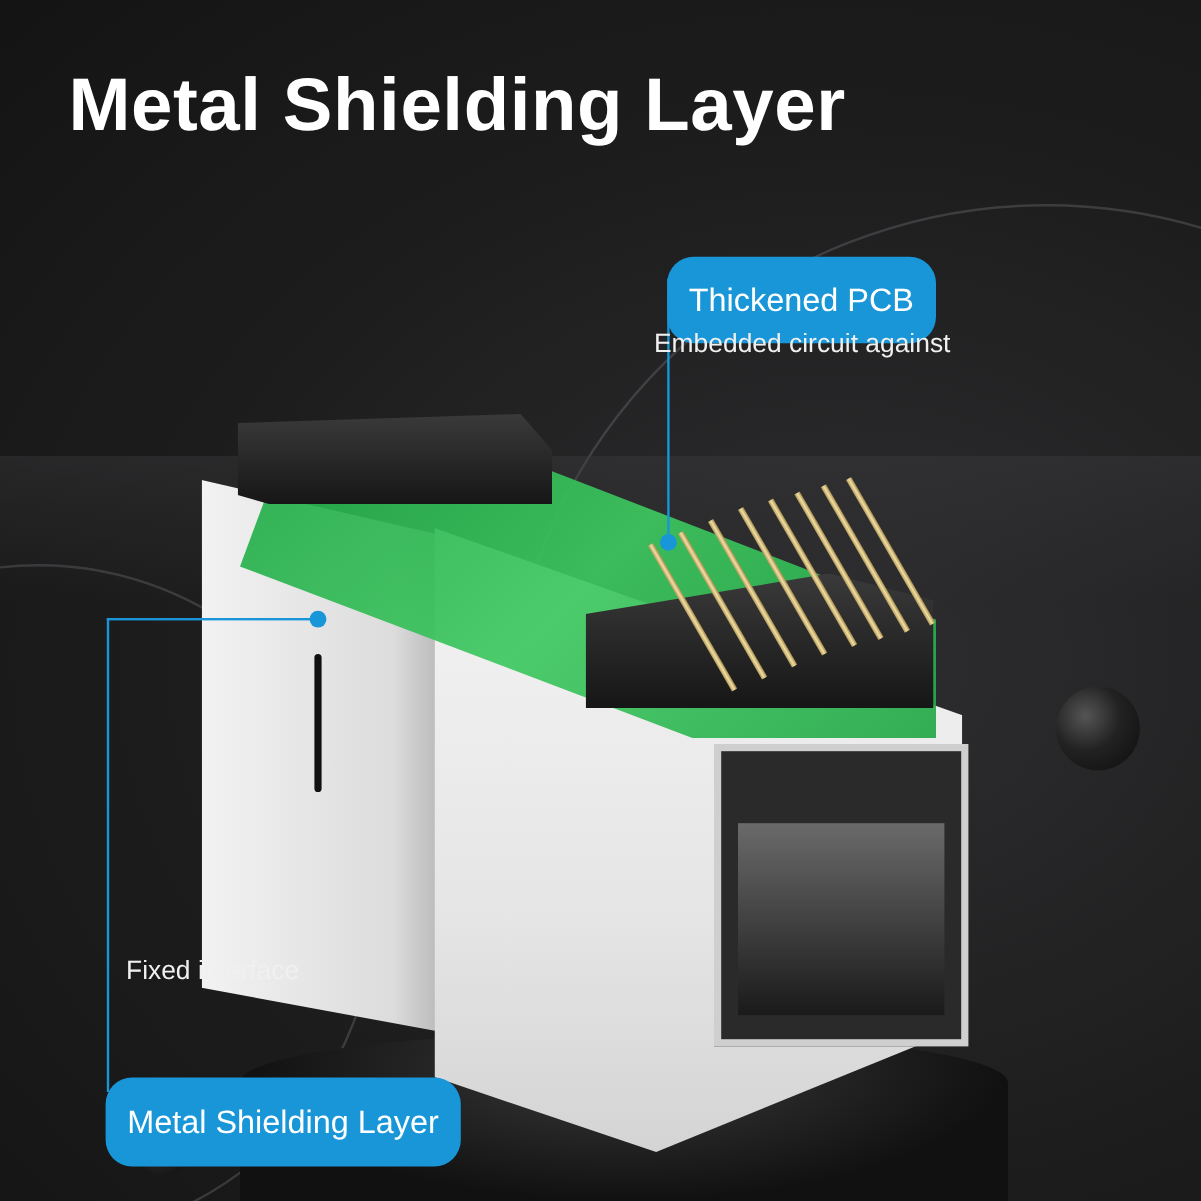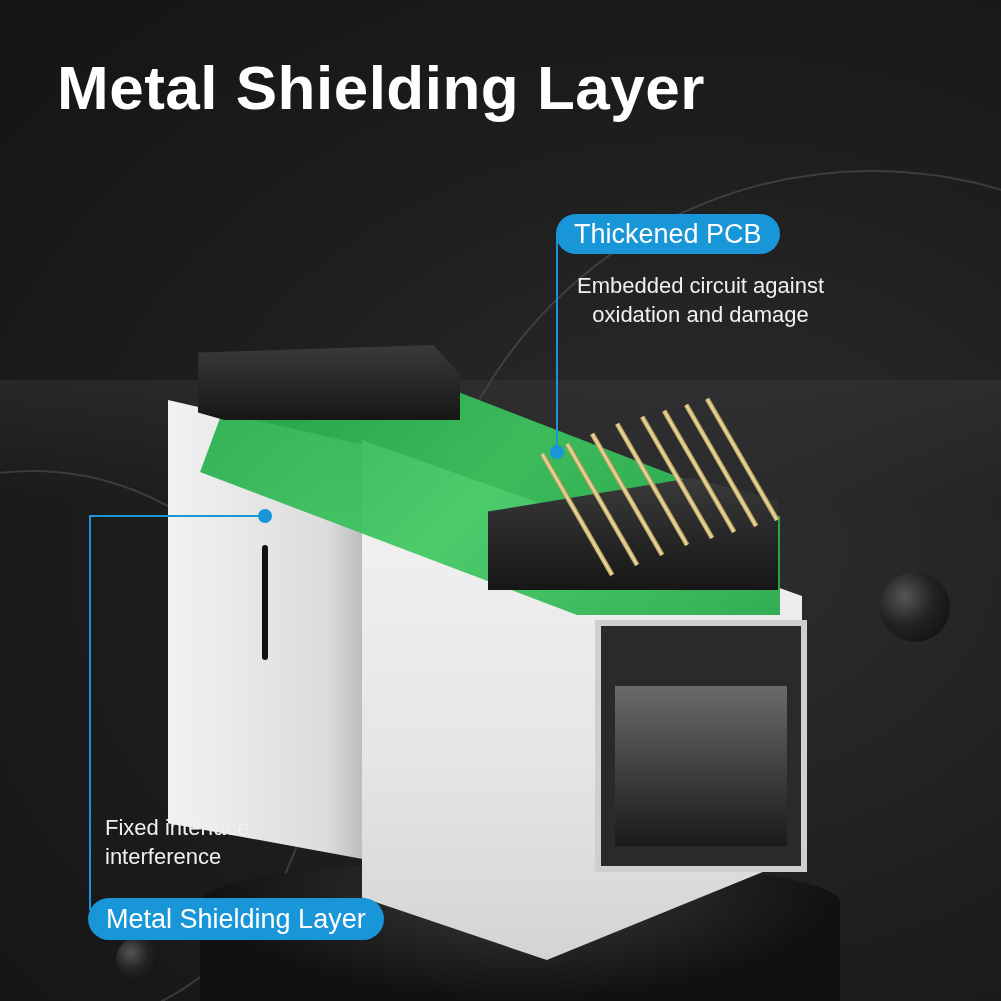--- a/index.html
+++ b/index.html
@@ -1,21 +1,21 @@
 <!DOCTYPE html>
 <html><head>
 <meta charset="utf-8">
 <style>
   html,body{margin:0;padding:0;}
   body{width:1001px;height:1001px;overflow:hidden;background:#1b1b1c;position:relative;font-family:"Liberation Sans",sans-serif;}
   .bg{position:absolute;inset:0;background:radial-gradient(ellipse at 70% 55%,#2e2e30 0%,#1d1d1e 55%,#141415 100%);}
   .arc{position:absolute;border-radius:50%;border:2px solid rgba(120,120,125,0.35);}
   .shape{position:absolute;}
   .title{position:absolute;left:57px;top:50px;color:#fff;font-weight:bold;font-size:62px;line-height:76px;letter-spacing:0.5px;}
-  .pill{position:absolute;background:#1896d8;color:#fff;border-radius:22px;font-size:27px;padding:0 18px;height:40px;line-height:40px;white-space:nowrap;}
+  .pill{position:absolute;background:#1896d8;color:#fff;border-radius:22px;font-size:27px;padding:16px 18px;height:40px;line-height:40px;white-space:nowrap;}
   .desc{position:absolute;color:#f0f0f0;font-size:22px;line-height:29px;}
   .line{position:absolute;background:#1896d8;}
   .dot{position:absolute;width:14px;height:14px;border-radius:50%;background:#1896d8;}
   .ball{position:absolute;border-radius:50%;background:radial-gradient(circle at 35% 35%,#555 0%,#222 45%,#0c0c0c 100%);}
   
   .housing-left{position:absolute;left:168px;top:400px;width:200px;height:460px;background:linear-gradient(90deg,#f2f2f2,#dcdcdc 80%,#b8b8b8);clip-path:polygon(0 0,100% 10%,100% 100%,0 92%);}
   .housing-right{position:absolute;left:362px;top:440px;width:440px;height:520px;background:linear-gradient(180deg,#f4f4f4,#e6e6e6 60%,#d4d4d4);clip-path:polygon(0 0,100% 30%,100% 80%,42% 100%,0 88%);}
   .pcb{position:absolute;left:200px;top:355px;width:580px;height:260px;background:linear-gradient(135deg,#1fa845,#3ec860 50%,#23a847);opacity:0.92;clip-path:polygon(5% 15%,28% 0,100% 62%,100% 100%,65% 100%,0 45%);}
   .block{position:absolute;background:linear-gradient(180deg,#3a3a3a,#161616);}
   .pin{position:absolute;width:5px;background:linear-gradient(90deg,#b49a5a,#f0dfa5,#a68a4a);transform-origin:top left;}
@@ -57,25 +57,23 @@
   <div class="pin" style="left:615px;top:425px;height:140px;transform:rotate(-30deg);"></div>
   <div class="pin" style="left:640px;top:418px;height:140px;transform:rotate(-30deg);"></div>
   <div class="pin" style="left:662px;top:412px;height:140px;transform:rotate(-30deg);"></div>
   <div class="pin" style="left:684px;top:406px;height:140px;transform:rotate(-30deg);"></div>
   <div class="pin" style="left:705px;top:400px;height:140px;transform:rotate(-30deg);"></div>
 </div>
 
 <div class="line" style="left:556px;top:232px;width:2px;height:220px;"></div>
 <div class="dot" style="left:550px;top:445px;"></div>
 <div class="pill" style="left:556px;top:214px;">Thickened PCB</div>
-<div class="desc" style="left:577px;top:271px;text-align:center;">
+<div class="desc" style="left:545px;top:271px;">
   <div>Embedded circuit against</div>
-  <div>oxidation and damage</div>
 </div>
 
 <div class="line" style="left:89px;top:515px;width:178px;height:2px;"></div>
 <div class="line" style="left:89px;top:515px;width:2px;height:395px;"></div>
 <div class="dot" style="left:258px;top:509px;"></div>
-<div class="desc" style="left:105px;top:794px;margin-top:19px;">
+<div class="desc" style="left:105px;top:794px;">
   <div>Fixed interface</div>
-  <div>interference</div>
 </div>
 <div class="pill" style="left:88px;top:898px;height:42px;line-height:42px;">Metal Shielding Layer</div>
 
 </body></html>

